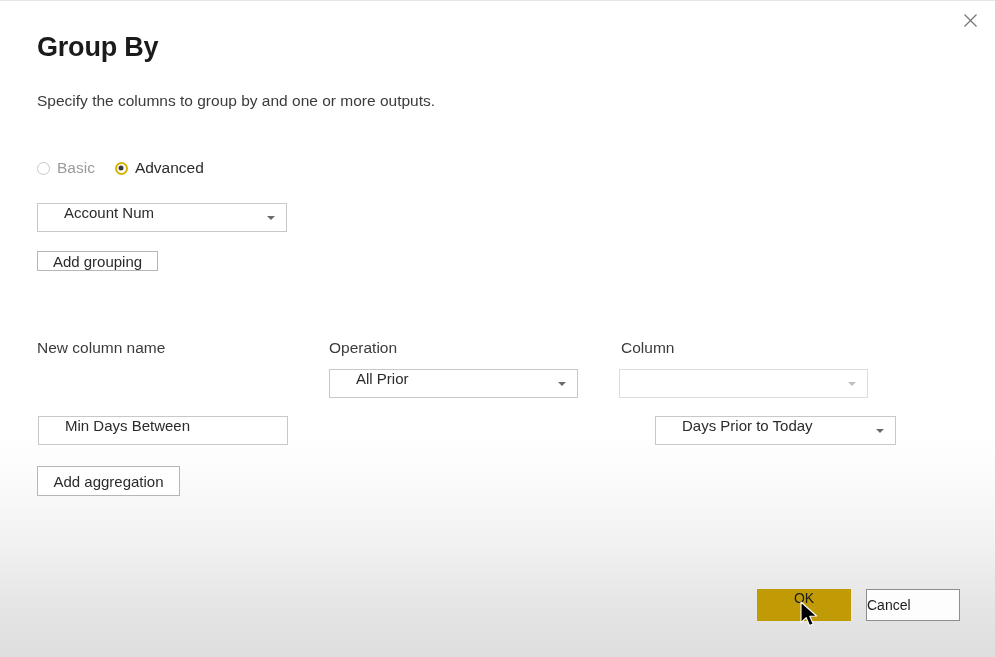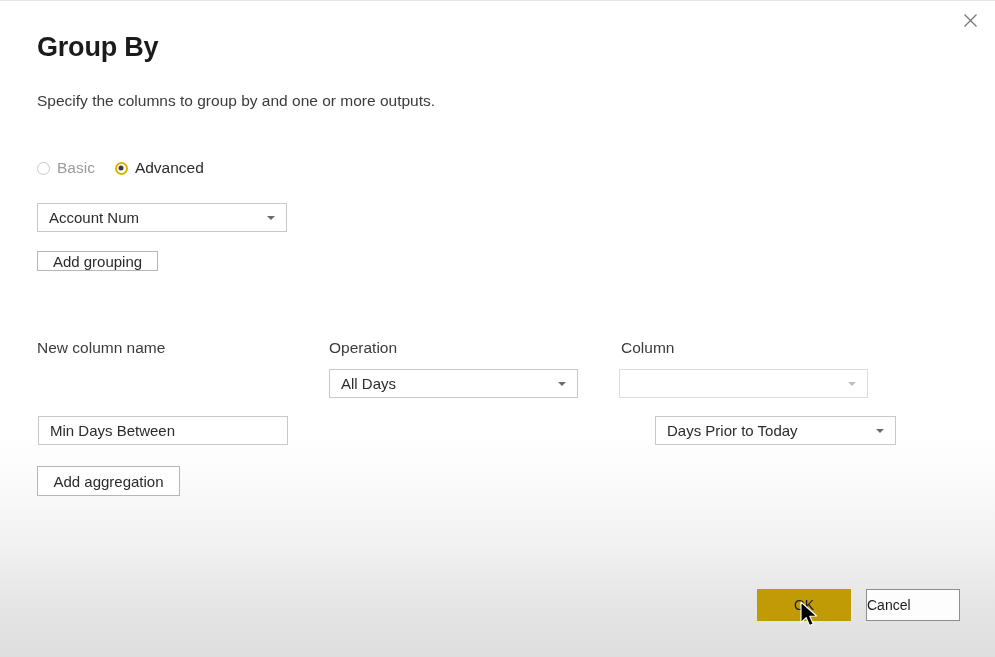--- a/index.html
+++ b/index.html
@@ -115,22 +115,21 @@
 
   
   .field {
     position: absolute;
     box-sizing: border-box;
     background: #ffffff;
     border: 1px solid #c8c8c8;
     font-size: 15px;
     color: #2b2b2b;
     display: flex;
-    align-items: center;
-    padding-left: 11px;
+    padding-left: 26px;
     cursor: default;
     user-select: none;
   }
   .field.dim-border { border-color: #dcdcdc; }
   .field .caret {
     position: absolute;
     right: 11px;
     top: 50%;
     transform: translateY(-50%);
     width: 0;
@@ -168,21 +167,21 @@
   .ok-btn {
     position: absolute;
     left: 757px;
     top: 588px;
     width: 94px;
     height: 32px;
     background: #c19b06;
     border: 1px solid #c19b06;
     box-sizing: border-box;
     display: flex;
-    align-items: center;
+    align-items: flex-start;
     justify-content: center;
     font-size: 14px;
     color: #1b1b1b;
     cursor: default;
     user-select: none;
   }
   .cancel-btn {
     position: absolute;
     left: 866px;
     top: 588px;
@@ -243,21 +242,21 @@
 
   <div class="pushbtn" style="left:37px; top:250px; width:121px; height:20px;">
     <span>Add grouping</span>
   </div>
 
   <div class="col-label" style="left:37px; top:337px;">New column name</div>
   <div class="col-label" style="left:329px; top:337px;">Operation</div>
   <div class="col-label" style="left:621px; top:337px;">Column</div>
 
   <div class="field" style="left:329px; top:368px; width:249px; height:29px;">
-    <span>All Days</span>
+    <span>All Prior</span>
     <span class="caret"></span>
   </div>
   <div class="field dim-border" style="left:619px; top:368px; width:249px; height:29px;">
     <span></span>
     <span class="caret faint"></span>
   </div>
 
   <div class="field" style="left:38px; top:415px; width:250px; height:29px;">
     <span>Min Days Between</span>
   </div>

